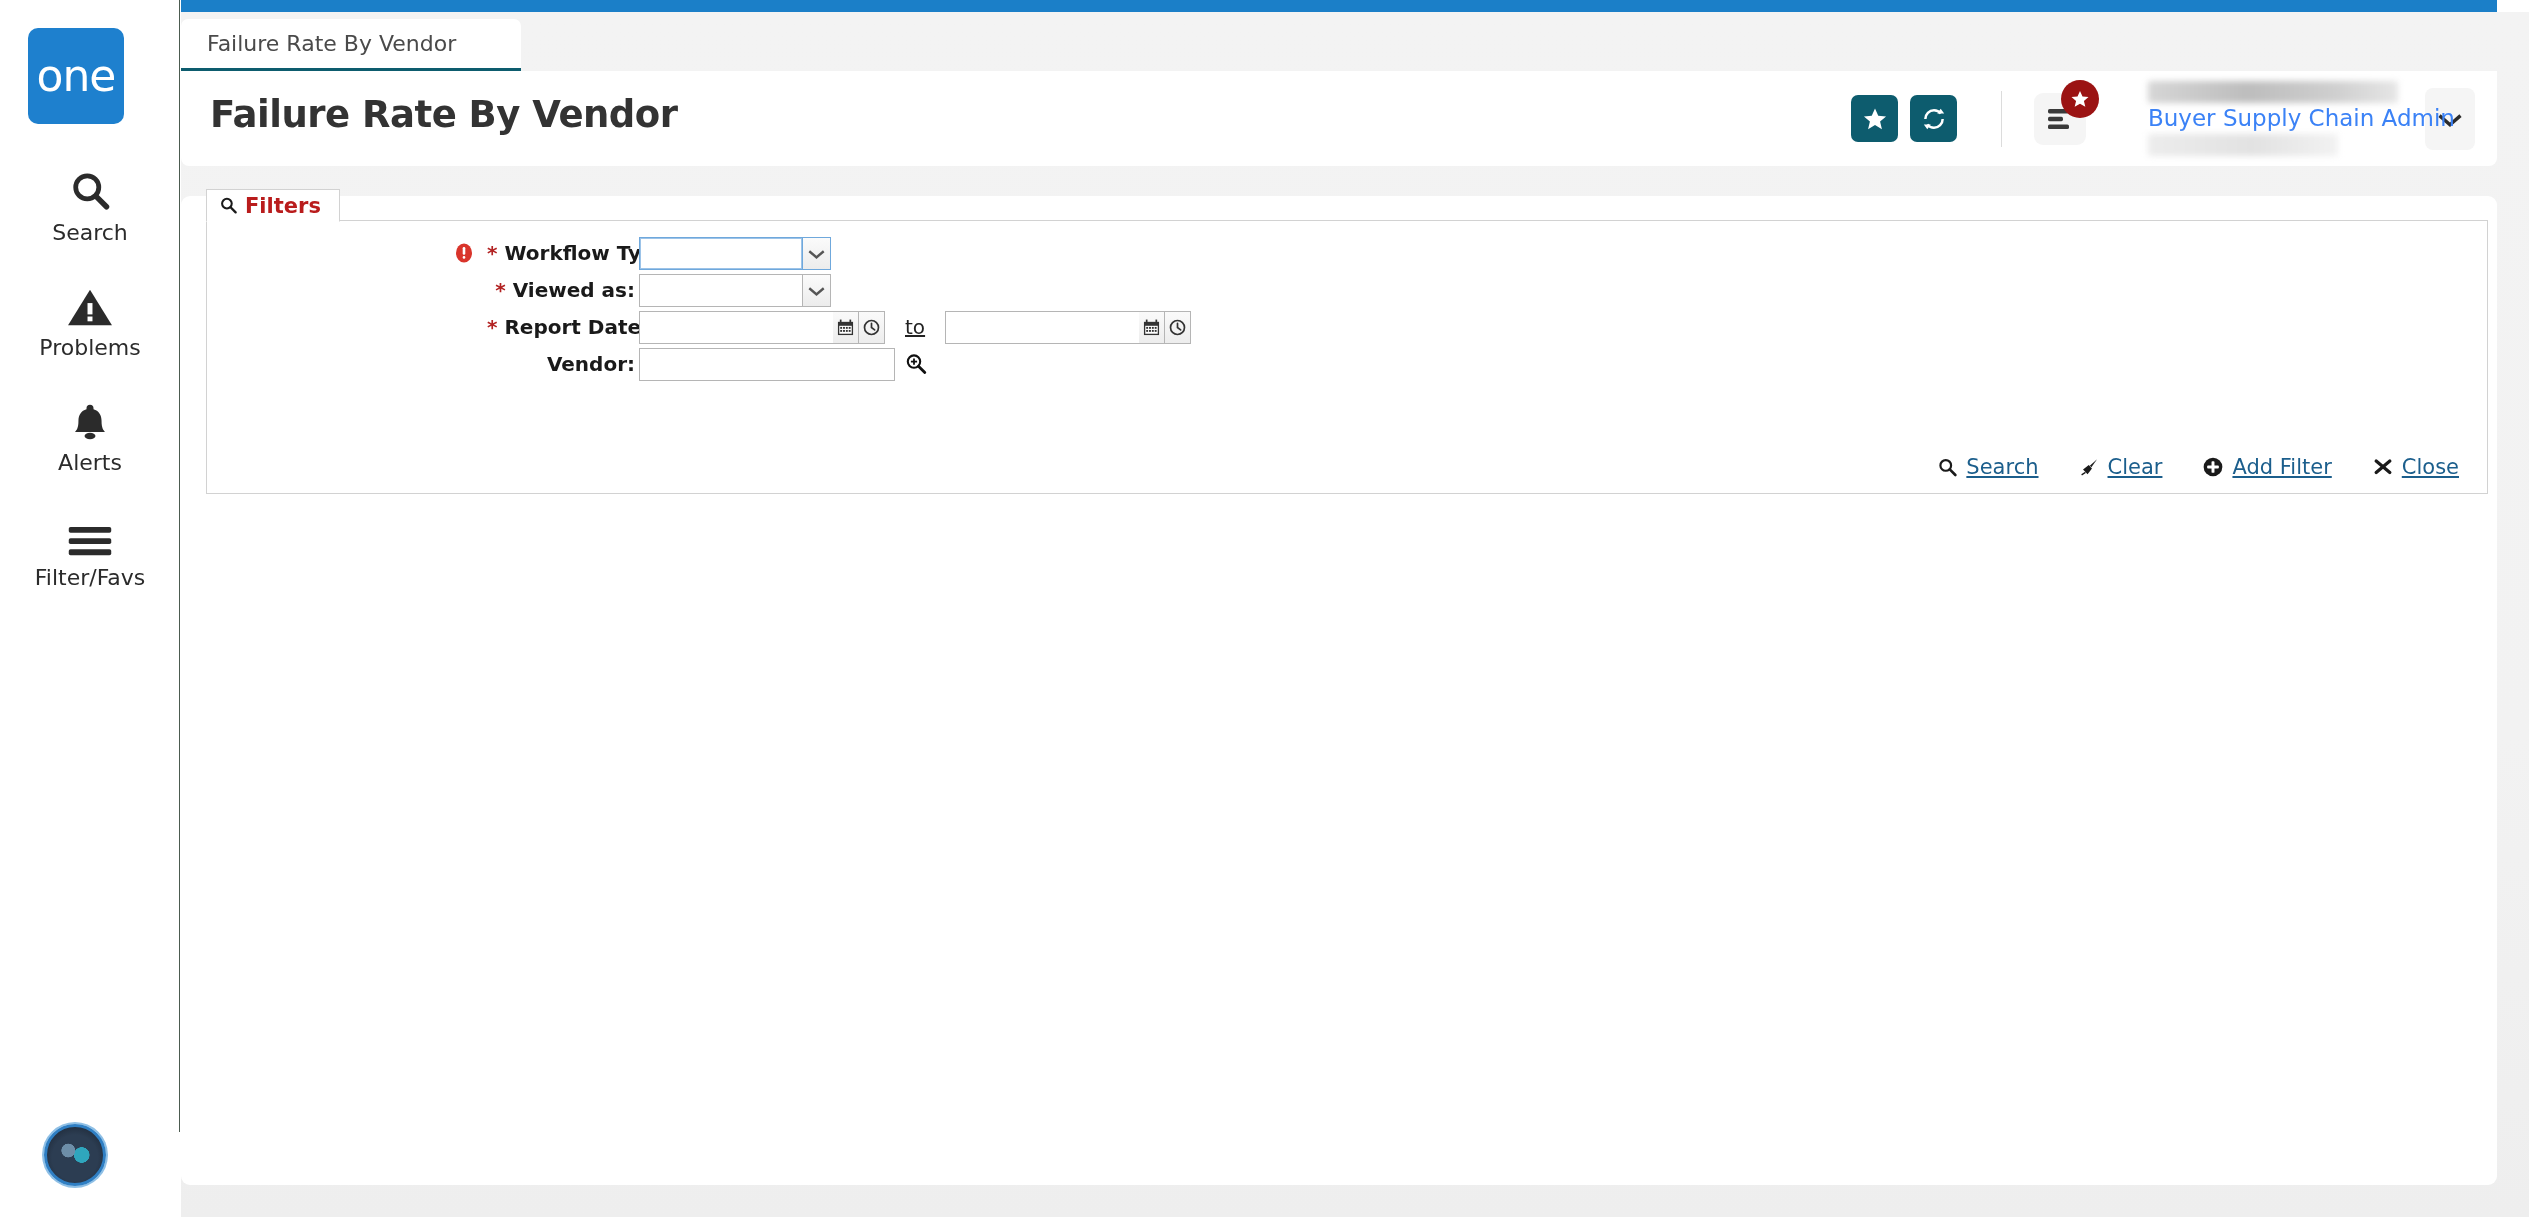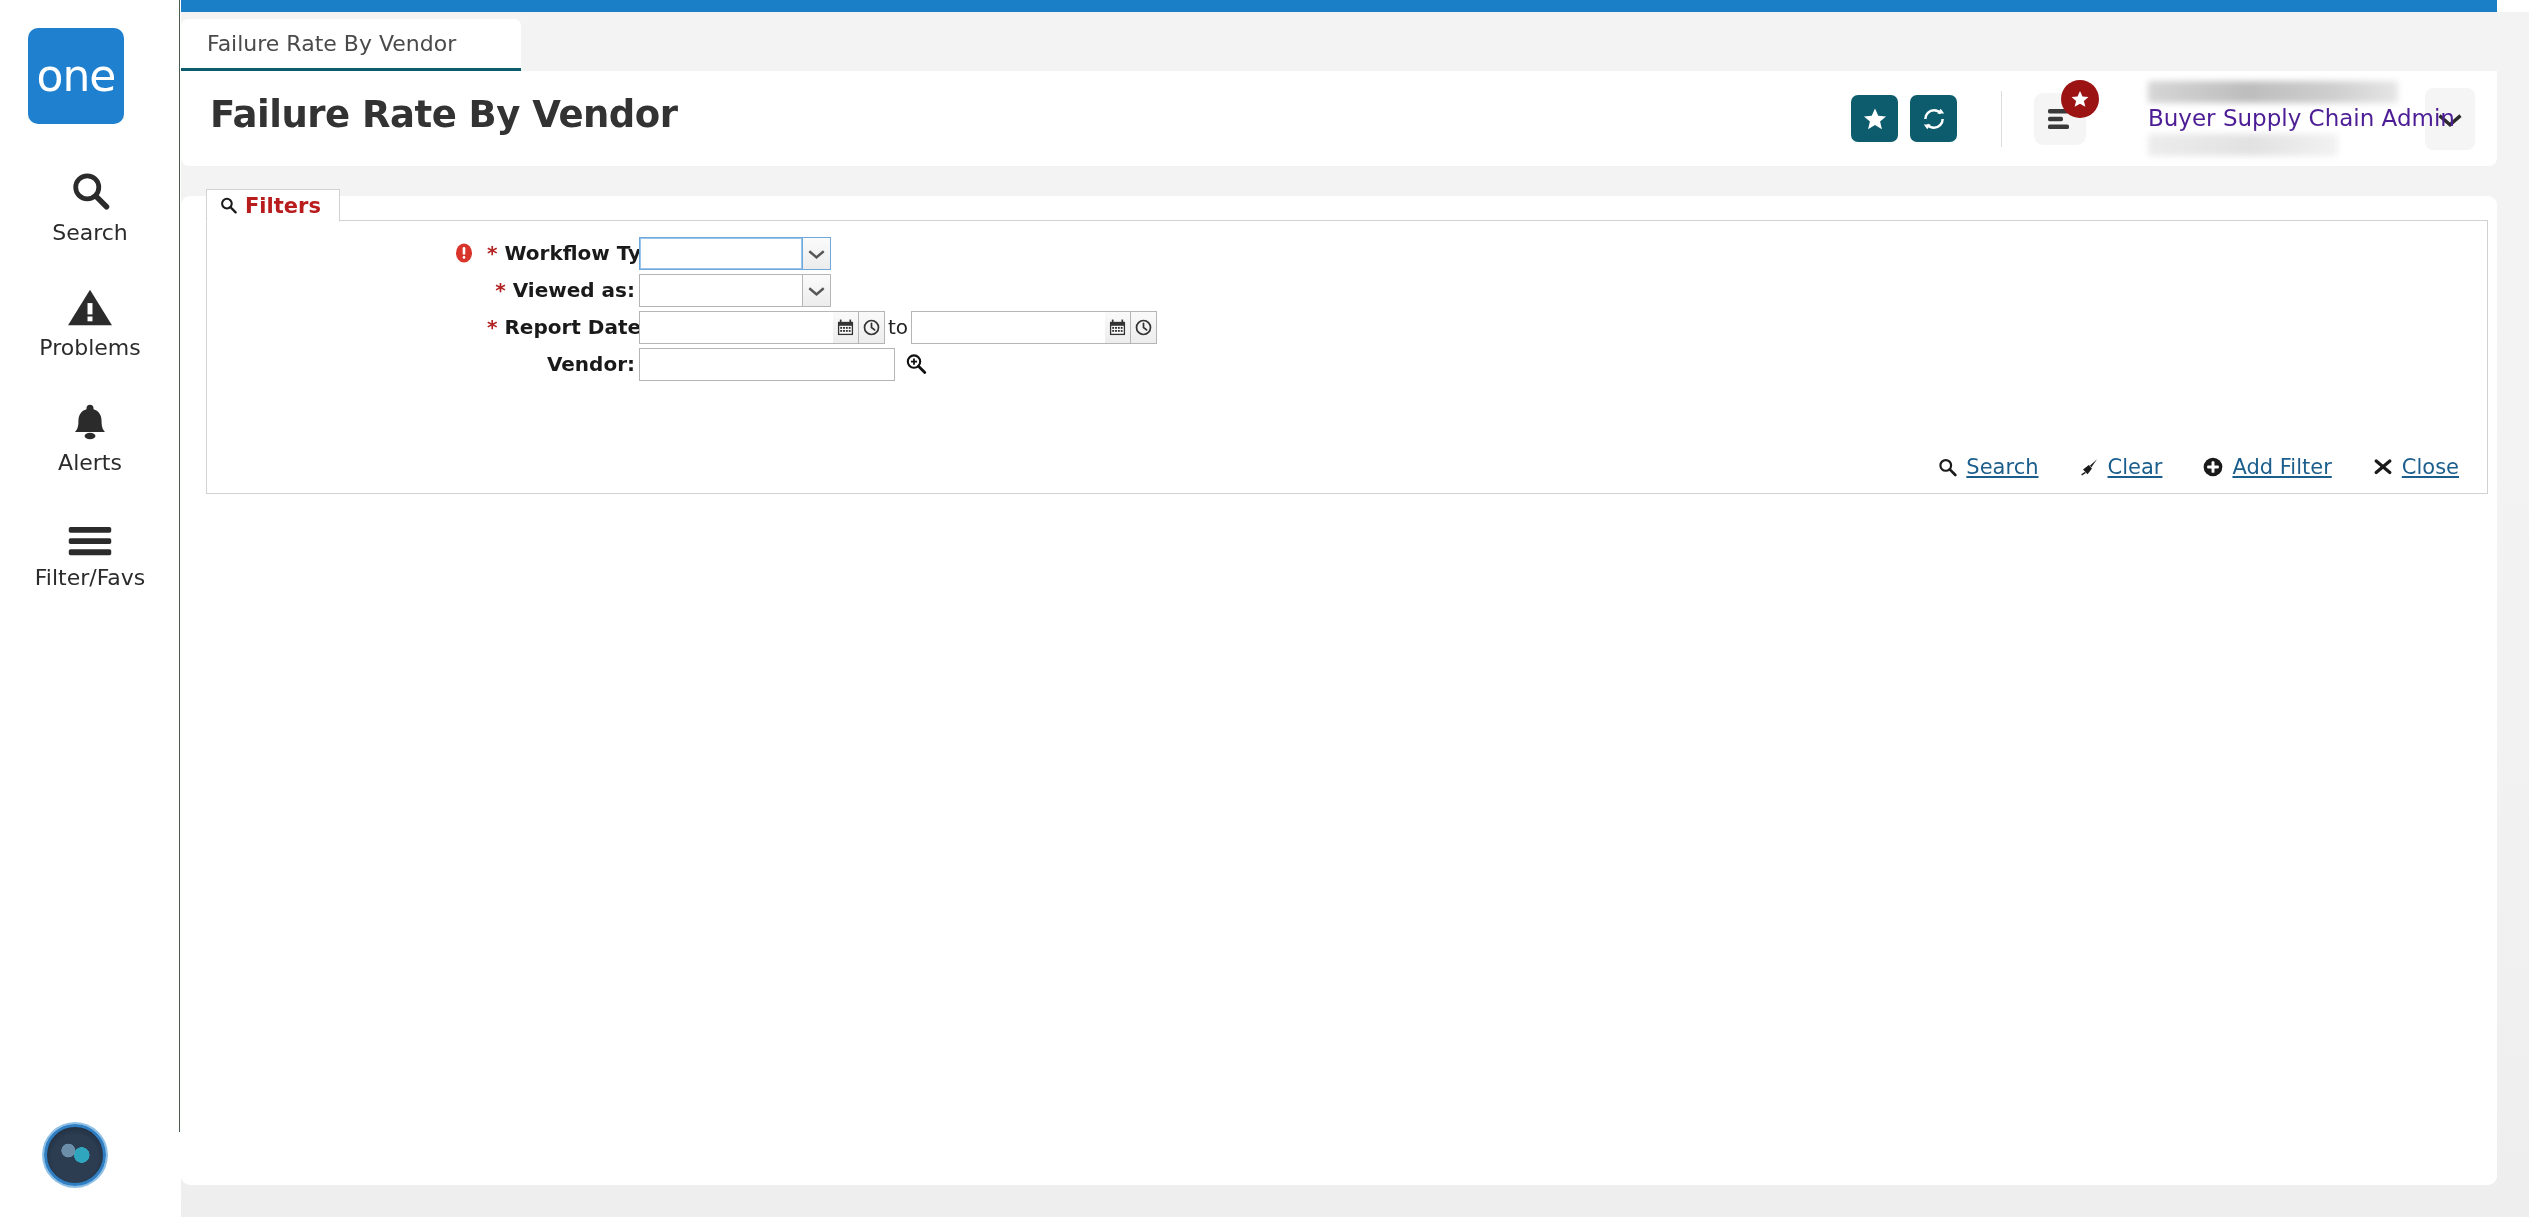--- a/index.html
+++ b/index.html
@@ -210,21 +210,21 @@
   .redact {
     background: linear-gradient(90deg,#d6d6d6,#bdbdbd 40%,#cfcfcf 75%,#e6e6e6);
     filter: blur(3px);
     border-radius: 2px;
   }
   .redact-top { height: 22px; width: 250px; margin-bottom: 3px; }
   .redact-bot { height: 22px; width: 190px; margin-top: 3px;
     background: linear-gradient(90deg,#ececec,#e2e2e2 55%,#f2f2f2); }
   .user-role {
     font-size: 23px;
-    color: #4c1d95;
+    color: #3b82f6;
     font-family: "DejaVu Sans", sans-serif;
     white-space: nowrap;
     line-height: 1.1;
   }
   .caret-btn {
     margin-left: 22px;
     width: 50px; height: 62px;
     background: #f5f5f5;
     border-radius: 8px;
     display: flex; align-items: center; justify-content: center;
@@ -329,24 +329,25 @@
   .date-group .txtbox { width: 194px; border-right: none; }
   .date-ico-btn {
     width: 26px; height: 33px;
     border: 1px solid #b5b5b5;
     border-left: none;
     background: linear-gradient(180deg,#fafafa,#ededed);
     display: flex; align-items: center; justify-content: center;
     cursor: pointer;
   }
   .to-word {
-    margin: 0 3px;
+    margin: 0 20px;
     font-size: 20px;
     color: #222;
     font-family: "DejaVu Sans", sans-serif;
+    text-decoration: underline;
   }
   .mag-btn {
     margin-left: 8px;
     width: 26px; height: 26px;
     display: flex; align-items: center; justify-content: center;
     cursor: pointer;
     background: none; border: none;
   }
   .vendor-box { width: 256px; }
 

